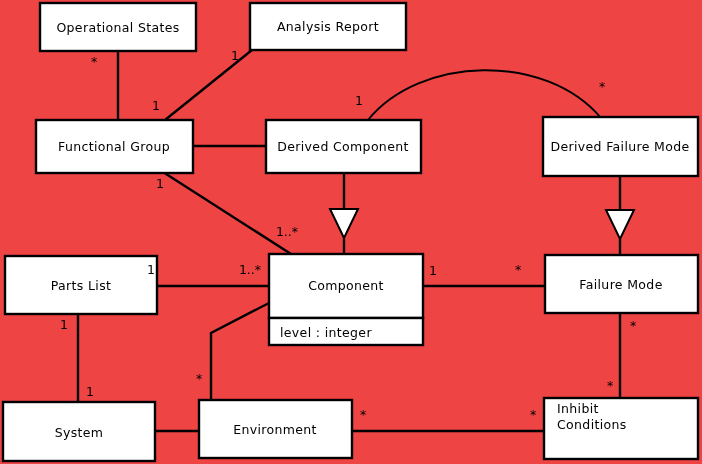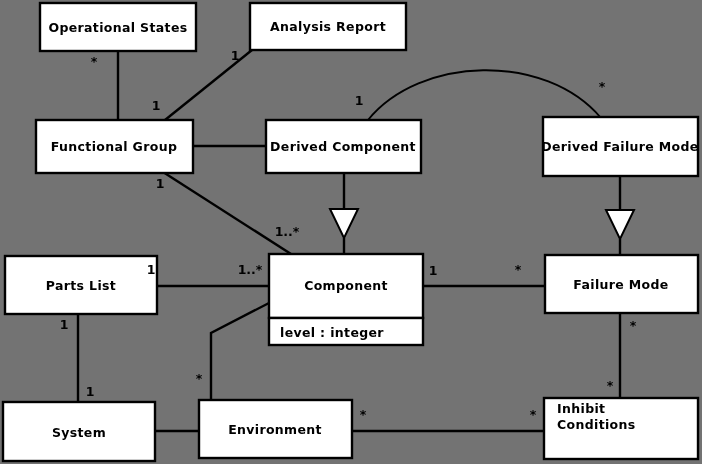--- a/index.html
+++ b/index.html
@@ -7,23 +7,22 @@
     padding: 0;
     background: #ffffff;
   }
   body {
     font-family: "DejaVu Sans", "Liberation Sans", sans-serif;
   }
   #diagram-root {
     position: relative;
     width: 702px;
     height: 464px;
-    background: #737373;
+    background: #ef4444;
     overflow: hidden;
-    font-weight: bold;
   }
   svg.uml-canvas {
     position: absolute;
     left: 0;
     top: 0;
     width: 702px;
     height: 464px;
     display: block;
   }
   .uml-box {

